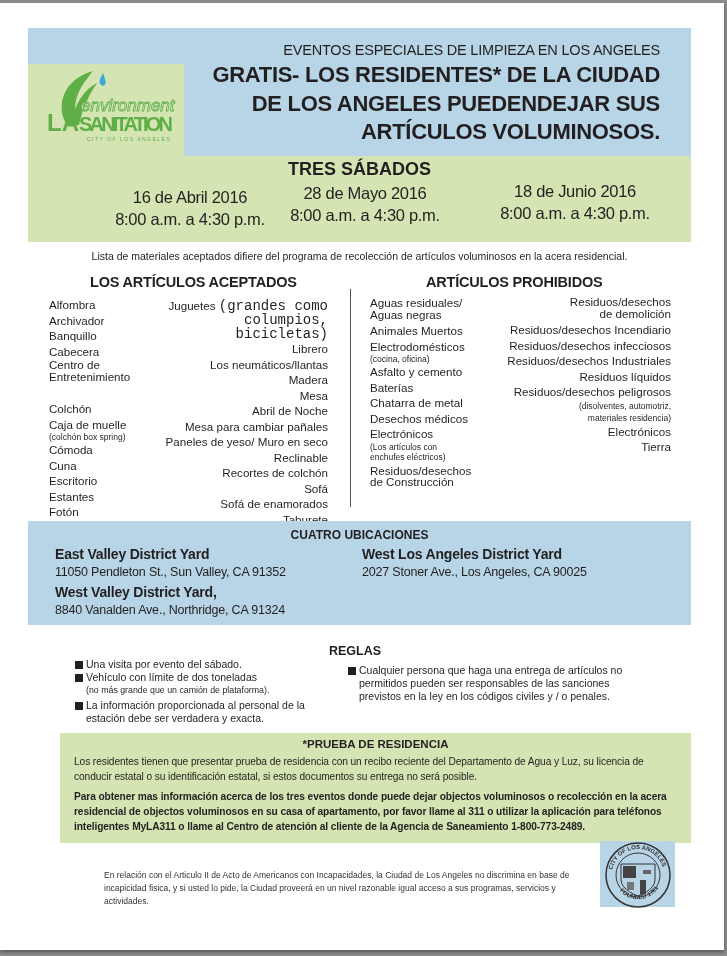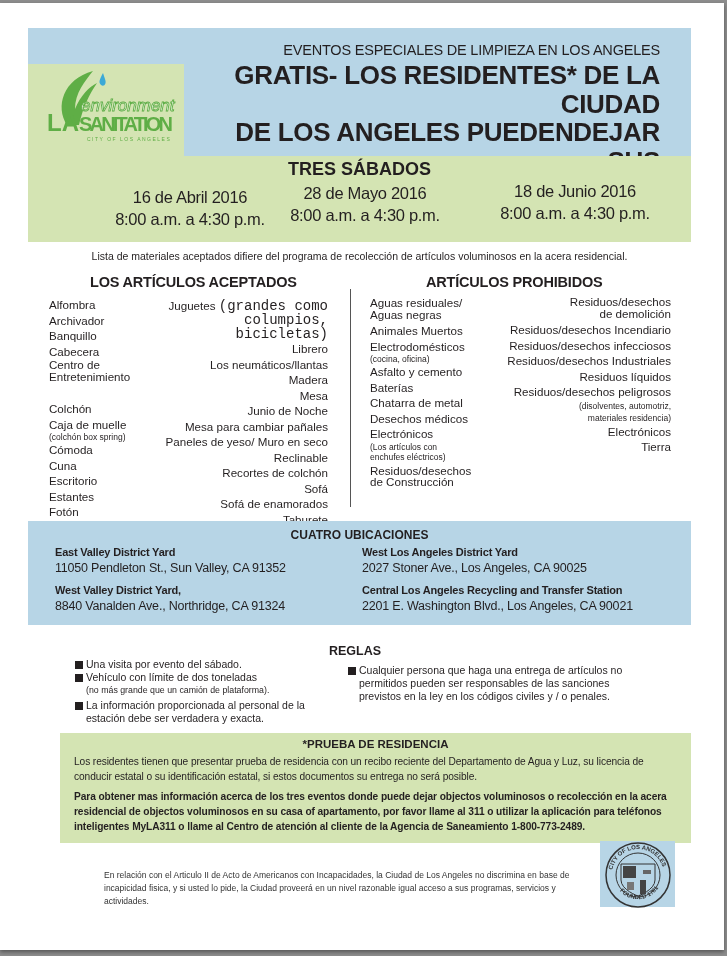--- a/index.html
+++ b/index.html
@@ -13,39 +13,39 @@
     position: absolute; left: 0; top: 3px; width: 724px; height: 947px;
     background: #ffffff;
     box-shadow: 0 2px 4px rgba(0,0,0,0.4);
   }
   .abs { position: absolute; }
   
   .header-band { left: 28px; top: 25px; width: 663px; height: 128px; background: #b7d5e6; }
   .logo-box { left: 28px; top: 61px; width: 156px; height: 92px; background: #d4e4b3; }
   .logo-svg { left: 45px; top: 64px; }
   .subtitle { left: 160px; top: 39px; width: 500px; text-align: right; font-size: 14.5px; letter-spacing: -0.2px; color:#231f20; }
-  .title { left: 190px; top: 58px; width: 470px; text-align: right; font-size: 26px; font-weight: bold; line-height: 28.5px; letter-spacing: -0.3px; color:#231f20; }
+  .title { left: 190px; top: 58px; width: 470px; text-align: right; font-size: 22px; font-weight: bold; line-height: 28.5px; letter-spacing: -0.3px; color:#231f20; }
   
   .dates-band { left: 28px; top: 153px; width: 663px; height: 86px; background: #d4e4b3; }
   .dates-title { left: 28px; top: 156px; width: 663px; text-align:center; font-weight:bold; font-size: 18px; }
   .date { text-align:center; font-size: 16.5px; line-height: 22px; letter-spacing:-0.3px; }
   .date .t { font-size: 16.5px; }
   .note { left: 28px; top: 247px; width: 663px; text-align:center; font-size: 10.5px; }
   
   .col-title { font-weight: bold; font-size: 14.5px; letter-spacing: -0.2px; }
   .list { font-size: 11.6px; line-height: 15.5px; }
   .list .sub { font-size: 8.5px; line-height: 10px; display:block; }
   .list .it { display:block; }
   .list.right { text-align: right; }
   .tight { line-height: 11.5px; }
   .divider-v { left: 350px; top: 286px; width: 1px; height: 218px; background: #555; }
   
   .loc-band { left: 28px; top: 518px; width: 663px; height: 104px; background: #b7d5e6; }
   .loc-title { left: 28px; top: 525px; width: 663px; text-align:center; font-weight:bold; font-size: 12px; }
-  .loc-name { font-weight:bold; font-size: 11px; letter-spacing:-0.2px; }
+  .loc-name { font-weight:bold; font-size: 14px; letter-spacing:-0.2px; }
   .loc-addr { font-size: 12.5px; letter-spacing:-0.2px; }
   
   .rules-title { left: 329px; top: 641px; font-weight:bold; font-size: 12.5px; }
   .rule { font-size: 10.5px; line-height: 13px; }
   .rule .bullet { display:inline-block; width: 8px; height: 8px; background:#231f20; margin-right: 3px; vertical-align: -1px; }
   .rule .small { font-size: 8.8px; }
   
   .proof-band { left: 60px; top: 730px; width: 631px; height: 110px; background: #d4e4b3; }
   .proof-title { left: 60px; top: 735px; width: 631px; text-align:center; font-weight:bold; font-size: 11.5px; }
   .proof-text { left: 74px; top: 752px; width: 610px; font-size: 10.2px; line-height: 14.5px; letter-spacing:-0.1px; }
@@ -108,21 +108,21 @@
     <span class="it">Escritorio</span>
     <span class="it">Estantes</span>
     <span class="it">Fotón</span>
   </div>
   <div class="abs list right" style="left:160px; top:296px; width:168px;">
     <span class="it" style="line-height:13px;"><span>Juguetes</span> <span style="font-size:14px;font-family:Liberation Mono, monospace;">(grandes como columpios, bicicletas)</span></span>
     <span class="it">Librero</span>
     <span class="it">Los neumáticos/llantas</span>
     <span class="it">Madera</span>
     <span class="it">Mesa</span>
-    <span class="it">Junio de Noche</span>
+    <span class="it">Abril de Noche</span>
     <span class="it">Mesa para cambiar pañales</span>
     <span class="it">Paneles de yeso/ Muro en seco</span>
     <span class="it">Reclinable</span>
     <span class="it">Recortes de colchón</span>
     <span class="it">Sofá</span>
     <span class="it">Sofá de enamorados</span>
     <span class="it">Taburete</span>
   </div>
 
   <div class="abs divider-v"></div>
@@ -159,24 +159,20 @@
     <div class="loc-name">East Valley District Yard</div>
     <div class="loc-addr" style="margin-top:3px;">11050 Pendleton St., Sun Valley, CA 91352</div>
   </div>
   <div class="abs" style="left:55px; top:581px;">
     <div class="loc-name">West Valley District Yard,</div>
     <div class="loc-addr" style="margin-top:3px;">8840 Vanalden Ave., Northridge, CA 91324</div>
   </div>
   <div class="abs" style="left:362px; top:543px;">
     <div class="loc-name">West Los Angeles District Yard</div>
     <div class="loc-addr" style="margin-top:3px;">2027 Stoner Ave., Los Angeles, CA 90025</div>
-  </div>
-  <div class="abs" style="left:362px; top:581px;">
-    <div class="loc-name">Central Los Angeles Recycling and Transfer Station</div>
-    <div class="loc-addr" style="margin-top:3px;">2201 E. Washington Blvd., Los Angeles, CA 90021</div>
   </div>
 
   <div class="abs rules-title">REGLAS</div>
   <div class="abs rule" style="left:75px; top:655px; width:260px;">
     <div><span class="bullet"></span><span>Una visita por evento del sábado.</span></div>
     <div><span class="bullet"></span><span>Vehículo con límite de dos toneladas</span></div>
     <div class="small" style="padding-left:11px; margin-bottom:2px;">(no más grande que un camión de plataforma).</div>
     <div style="padding-left:11px; text-indent:-11px;"><span class="bullet"></span><span>La información proporcionada al personal de la estación debe ser verdadera y exacta.</span></div>
   </div>
   <div class="abs rule" style="left:348px; top:661px; width:290px; padding-left:11px; text-indent:-11px;">

